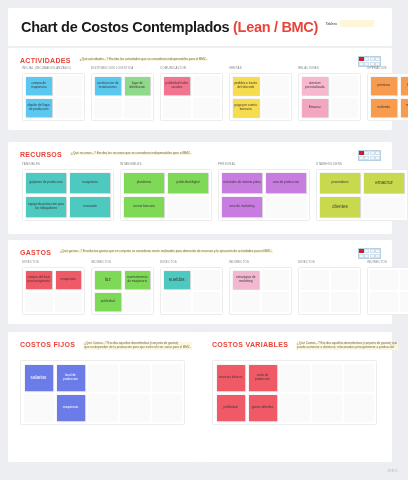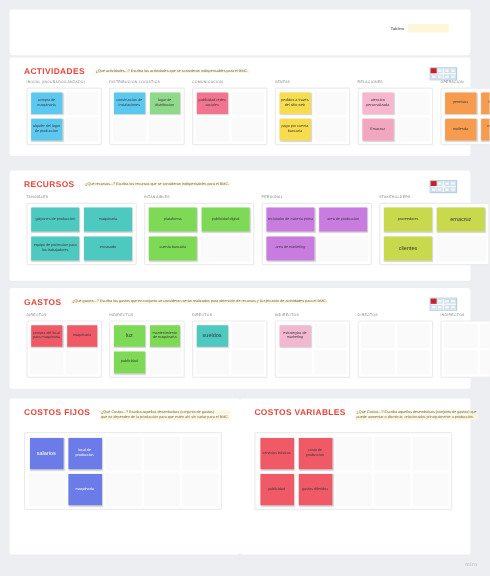--- a/index.html
+++ b/index.html
@@ -168,20 +168,24 @@
     font-weight: bold;
     letter-spacing: 0.2px;
   }
 </style>
 </head>
 <body>
 
 <div id="board">
 
   <div class="titlebar">
+    <div class="title">
+      <span>Chart de Costos Contemplados</span>
+      <span class="accent">(Lean / BMC)</span>
+    </div>
     <div class="title-note">
       <span class="lbl">Tablero</span>
       <span class="hl"></span>
     </div>
   </div>
 
   <div id="sections-root">
       <div class="panel" style="left: 8px; top: 48px; width: 384px; height: 82px;">
         <div class="sec-head">
           <div class="sec-title">ACTIVIDADES</div>

